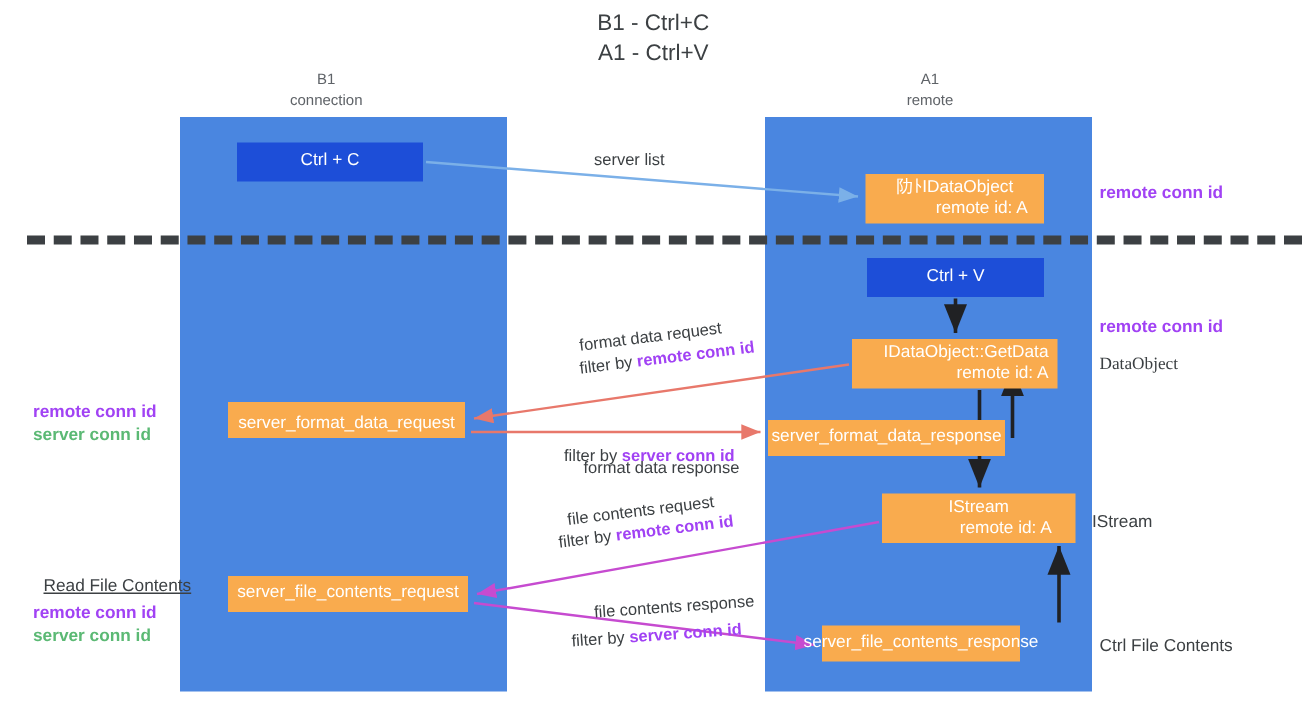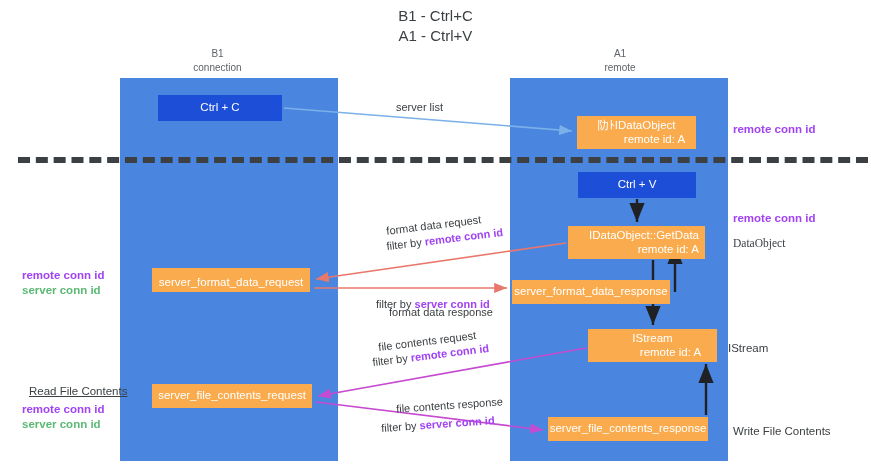--- a/index.html
+++ b/index.html
@@ -64,21 +64,21 @@
   #n-ctrlc{left:158px;top:95px;width:124px;height:26px;}
   #n-ctrlv{left:578px;top:172px;width:118px;height:26px;}
 
   #n-dataobject{left:577px;top:116px;width:119px;height:33px;}
   #n-getdata{left:568px;top:226px;width:137px;height:33px;align-items:flex-end;}
   #n-istream{left:588px;top:329px;width:129px;height:33px;}
 
   #n-fmt-req{left:152px;top:268px;width:158px;height:24px;justify-content:flex-end;}
   #n-file-req{left:152px;top:384px;width:160px;height:24px;}
   #n-fmt-resp{left:512px;top:280px;width:158px;height:24px;}
-  #n-file-resp{left:548px;top:417px;width:160px;height:24px;}
+  #n-file-resp{left:548px;top:417px;width:132px;height:24px;}
 
   
   #sep{
     left:18px;top:157px;width:850px;height:0;
     border-top:6px dashed #3c4043;
   }
 
   
   .side{
     position:absolute;
@@ -228,21 +228,21 @@
   <div class="edge-label" id="e-filereq-1">file contents request</div>
   <div class="edge-label" id="e-filereq-2"><span>filter by </span><span class="bold purple">remote conn id</span></div>
 
   <div class="edge-label" id="e-fileresp-1">file contents response</div>
   <div class="edge-label" id="e-fileresp-2"><span>filter by </span><span class="bold purple">server conn id</span></div>
 
   <div class="side bold purple" id="s-remote1">remote conn id</div>
   <div class="side bold purple" id="s-remote2">remote conn id</div>
   <div class="side dark" id="s-dataobject">DataObject</div>
   <div class="side dark" id="s-istream">IStream</div>
-  <div class="side dark" id="s-write">Write File Contents</div>
+  <div class="side dark" id="s-write">Ctrl File Contents</div>
 
   <div class="side" id="s-left-conn">
     <div class="bold purple">remote conn id</div>
     <div class="bold green-t">server conn id</div>
   </div>
 
   <div class="side dark" id="s-read">Read File Contents</div>
 
   <div class="side" id="s-left-conn2">
     <div class="bold purple">remote conn id</div>

